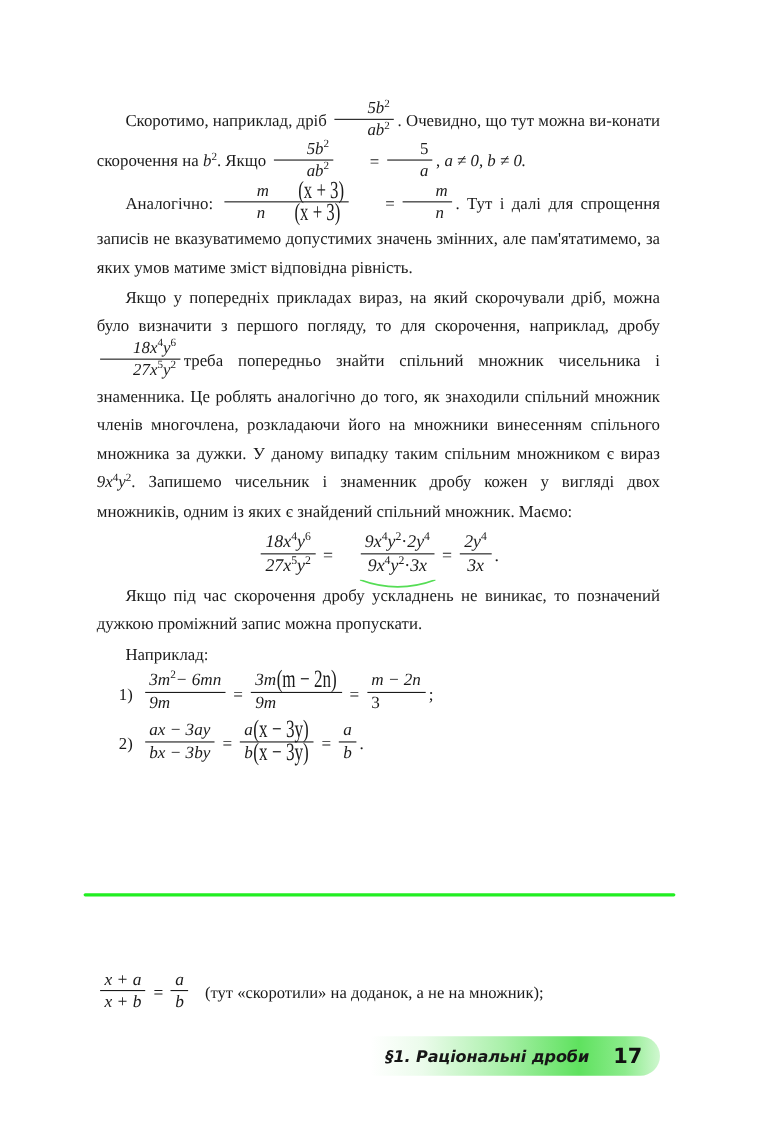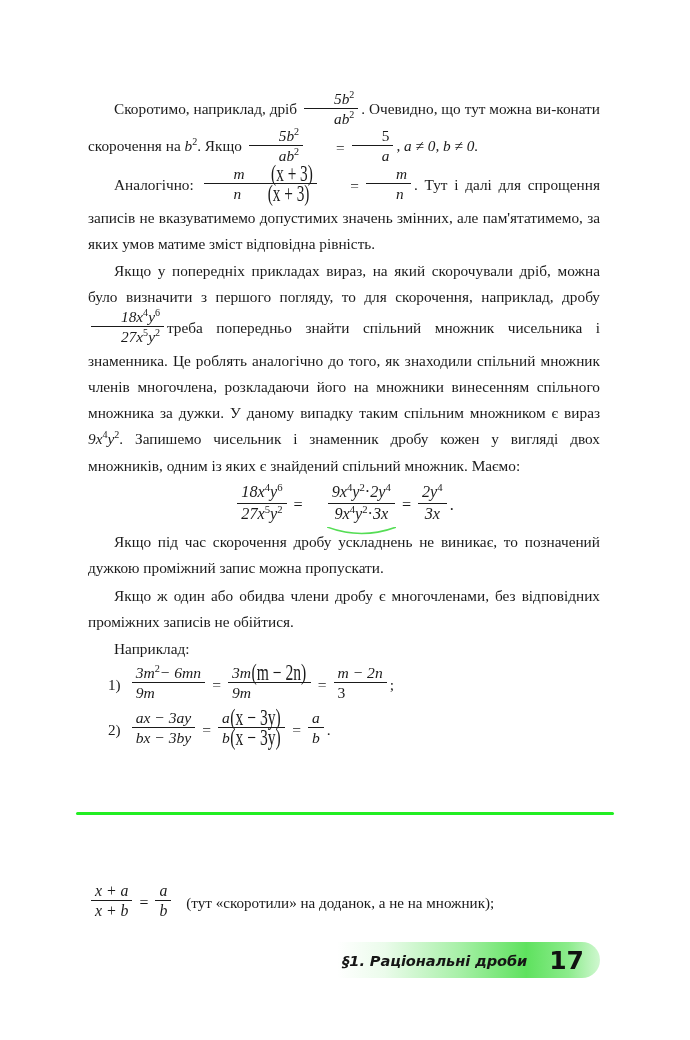--- a/index.html
+++ b/index.html
@@ -203,21 +203,21 @@
     font-size: 14.6px;
     color: #161616;
     letter-spacing: -0.1px;
     margin-right: 22px;
     white-space: nowrap;
     margin-left: 11px;
   }
   .footer-page {
     font-family: "DejaVu Sans", "Liberation Sans", sans-serif;
     font-weight: bold;
-    font-size: 25px;
+    font-size: 19px;
     color: #111111;
   }
 </style>
 </head>
 <body>
 
 <div class="page">
 
   <div class="content">
 
@@ -283,23 +283,20 @@
           <span class="den"><span class="m">3x</span></span>
         </span>
         <span class="mr">.</span>
       </span>
     </div>
 
     <p class="para">
       <span>Якщо під час скорочення дробу ускладнень не виникає, то позначений дужкою проміжний запис можна пропускати.</span>
     </p>
 
-    <p class="para">
-      <span>Якщо ж один або обидва члени дробу є многочленами, без відповідних проміжних записів не обійтися.</span>
-    </p>
 
     <p class="para">
       <span>Наприклад:</span>
     </p>
 
     <div class="examples">
 
       <div class="ex-item">
         <span class="ex-num">1)</span>
         <span class="frac">

